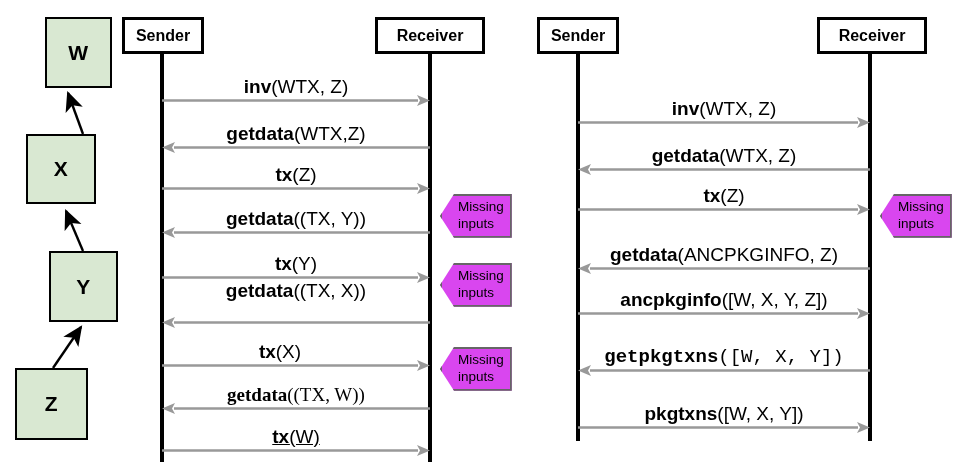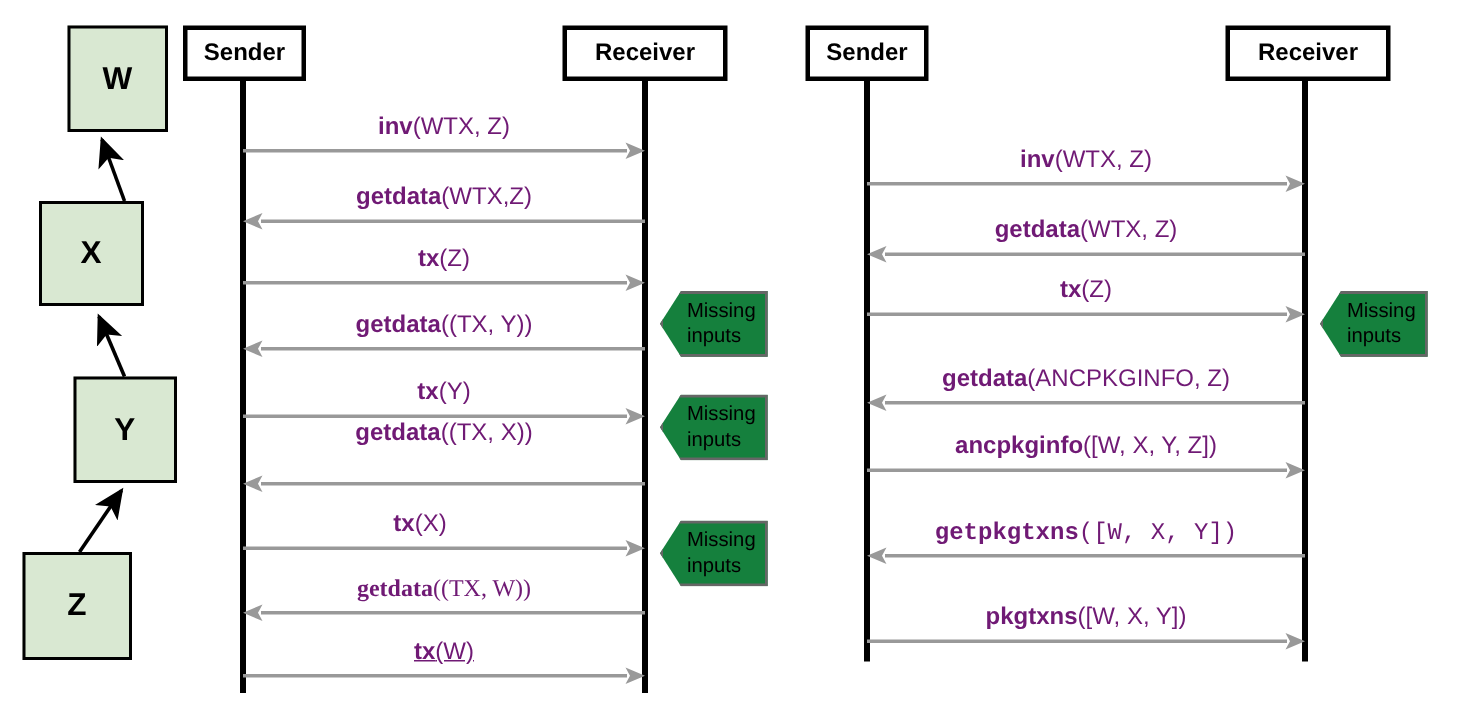--- a/index.html
+++ b/index.html
@@ -51,39 +51,39 @@
 
   .lifeline {
     position: absolute;
     width: 4px;
     background: #000000;
   }
 
   
   .msg-label {
     position: absolute;
-    font-size: 16px;
-    color: #701a75;
+    font-size: 19px;
+    color: #000000;
     white-space: nowrap;
     transform: translateX(-50%);
     text-align: left;
   }
   .msg-label b { font-weight: bold; }
 
   .msg-arrow {
     position: absolute;
     height: 11px;
     pointer-events: none;
   }
   .msg-arrow svg { display: block; overflow: visible; }
 
   
   .callout {
     position: absolute;
-    background: #15803d;
+    background: #d946ef;
     border: 2px solid #666666;
     box-sizing: border-box;
     font-size: 13.5px;
     line-height: 1.25;
     color: #000000;
     padding: 3px 6px 3px 16px;
     clip-path: polygon(14px 0, 100% 0, 100% 100%, 14px 100%, 0 50%);
     white-space: nowrap;
   }
   .callout .cl-line { display: block; }

